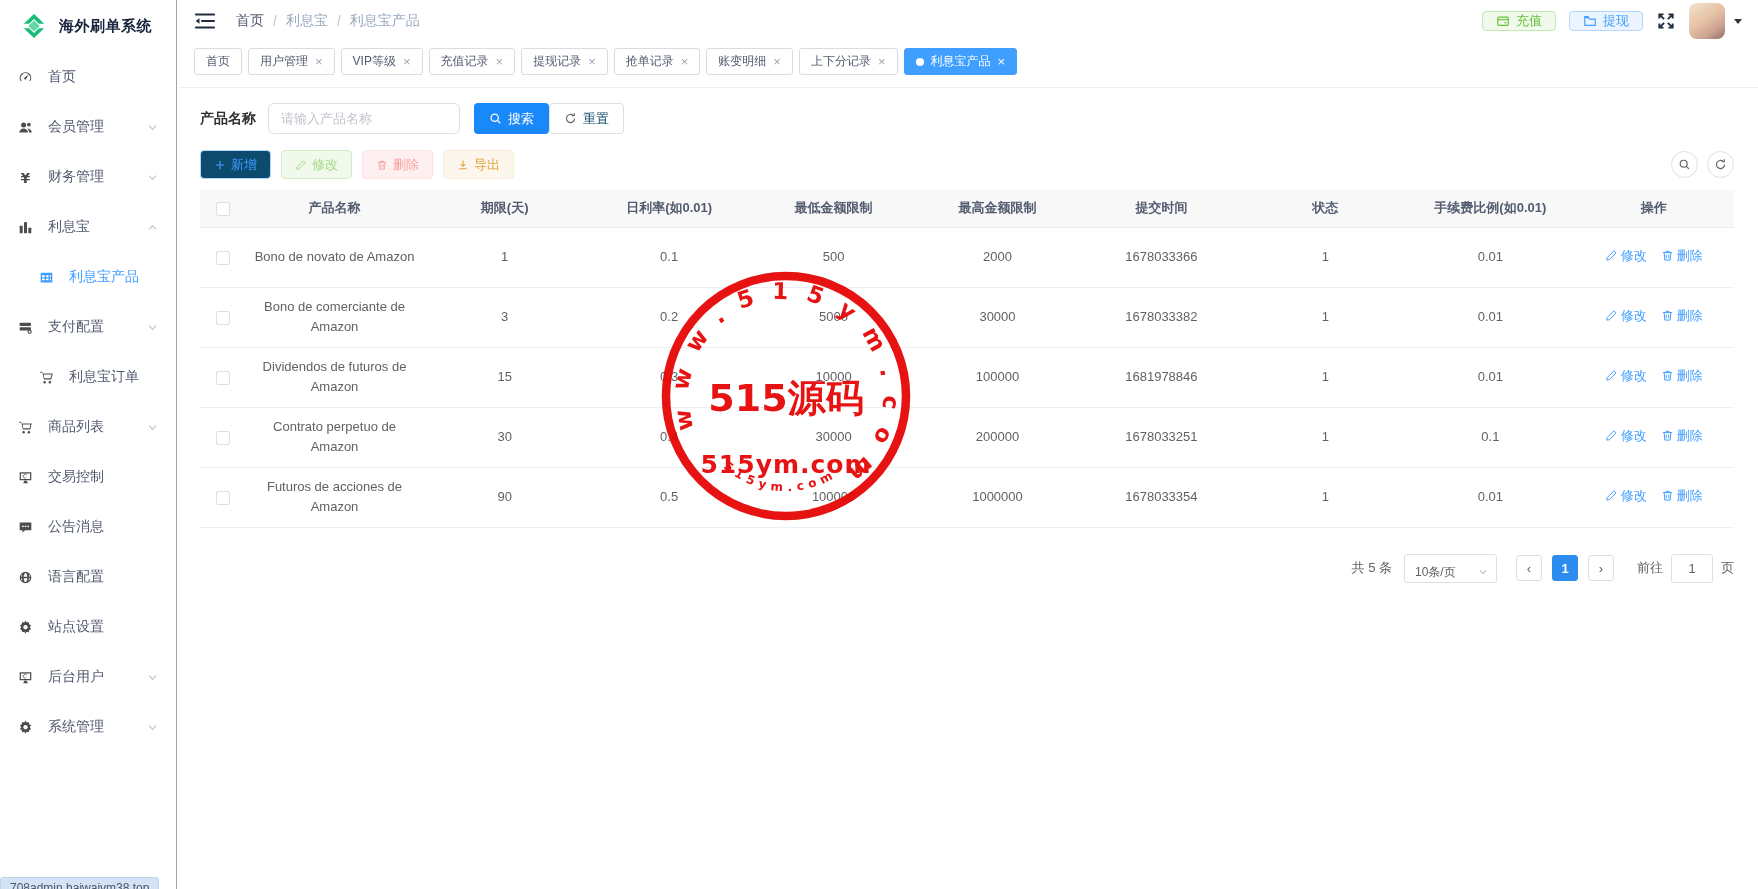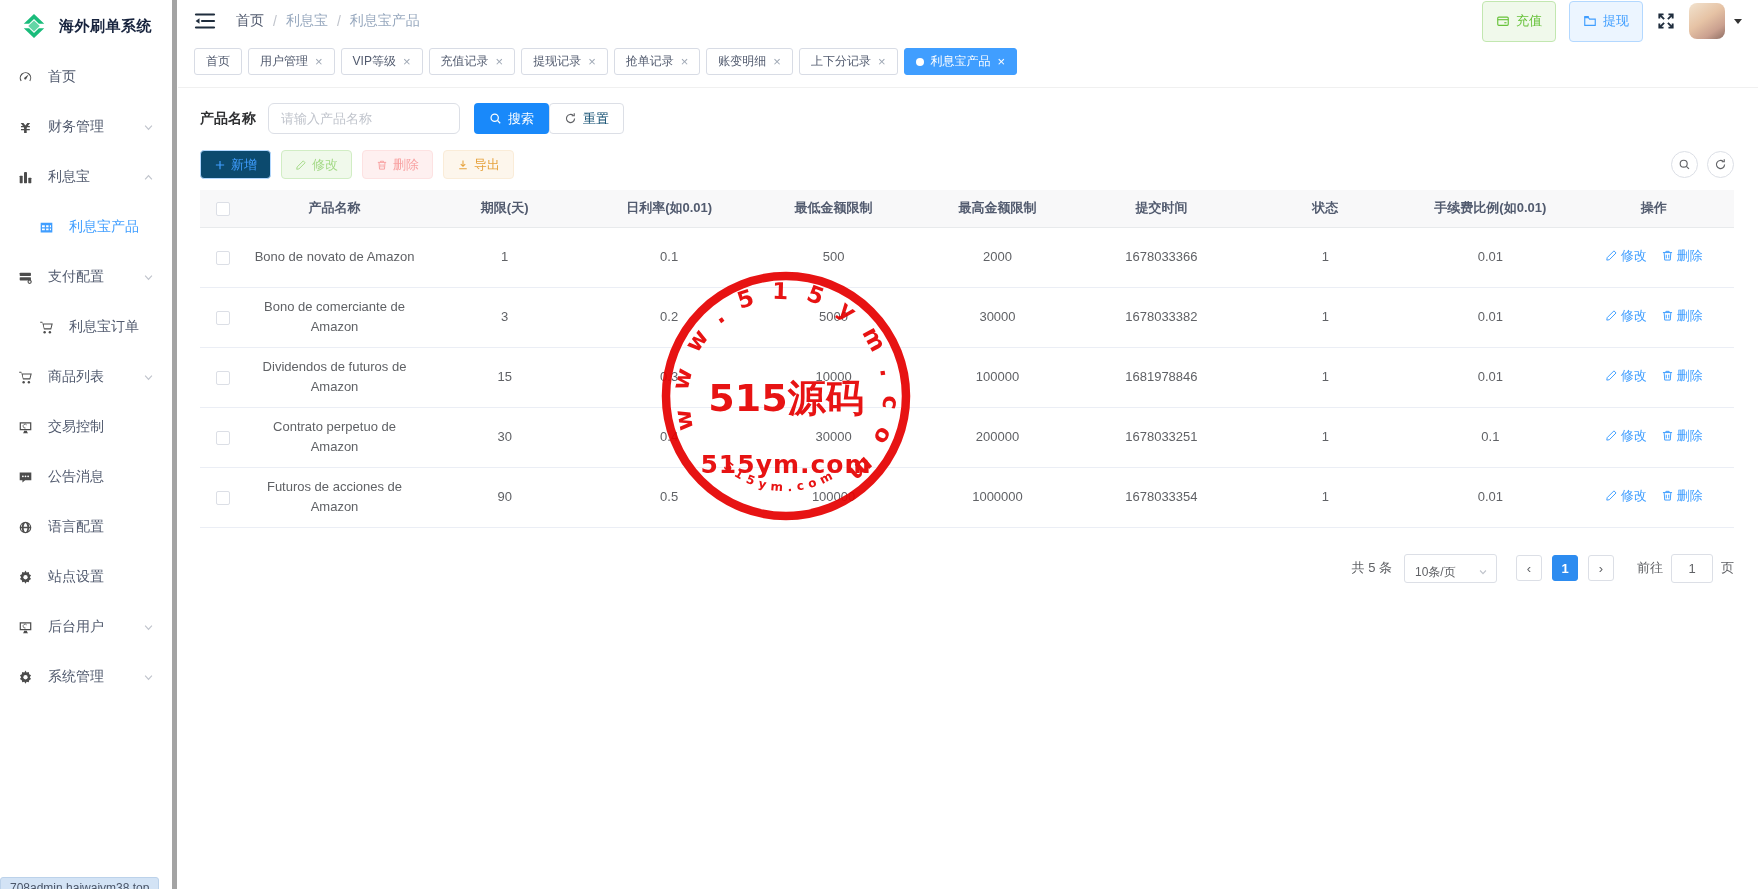--- a/index.html
+++ b/index.html
@@ -2,42 +2,42 @@
 <html><head>
 <meta charset="utf-8">
 <style>
   * { margin:0; padding:0; box-sizing:border-box; }
   html,body { background:#fff; }
   .app {
     position:relative; width:1758px; height:889px; overflow:hidden; background:#fff;
     font-family:"Liberation Sans","DejaVu Sans",sans-serif; color:#303133;
   }
   
-  .sidebar { position:absolute; left:0; top:0; bottom:0; width:177px; background:#fff; border-right:5px solid #a3a3a3; z-index:3; }
+  .sidebar { position:absolute; left:0; top:0; bottom:0; width:177px; background:#fff; border-right:1px solid #a3a3a3; z-index:3; }
   .logo-row { height:52px; display:flex; align-items:center; padding-left:18px; gap:9px; }
   .logo-title { font-size:15px; font-weight:bold; color:#17233d; letter-spacing:.5px; }
   .side-item { height:50px; display:flex; align-items:center; padding:0 18px 0 18px; font-size:14px; color:#515a6e; cursor:pointer; }
   .side-item .mi { width:16px; height:16px; margin-right:14px; color:#4c4c4c; flex:none; display:flex; align-items:center; }
   .side-item .mi svg { width:15px; height:15px; fill:currentColor; }
   .side-item.sub { padding-left:39px; }
   .side-item.active { color:#409eff; }
   .side-item.active .mi { color:#409eff; }
   .side-item .arr { margin-left:auto; color:#c0c4cc; display:flex; }
   .side-item .arr svg { width:11px; height:11px; }
   .side-item .arr.up svg { transform:rotate(180deg); }
   
   .main { margin-left:178px; width:1580px; }
   .topbar { height:42px; display:flex; align-items:center; padding:0 16px 0 16px; }
   .burger { width:22px; height:18px; display:flex; cursor:pointer; }
   .breadcrumb { margin-left:20px; font-size:14px; display:flex; align-items:center; gap:9px; }
   .bc-item { color:#97a8be; cursor:pointer; }
   .bc-item.first { color:#515a6e; }
   .bc-sep { color:#c0c4cc; }
   .topbar-right { margin-left:auto; display:flex; align-items:center; gap:13px; }
-  .btn-outline { height:41px; padding:0 13px; border-radius:4px; font-size:13px; display:inline-flex; align-items:center; gap:6px; cursor:pointer; }
+  .btn-outline { height:20px; padding:0 13px; border-radius:4px; font-size:13px; display:inline-flex; align-items:center; gap:6px; cursor:pointer; }
   .btn-outline svg { width:14px; height:14px; }
   .btn-green { background:#f0f9eb; border:1px solid #c2e7b0; color:#67c23a; }
   .btn-blue  { background:#ecf5ff; border:1px solid #b3d8ff; color:#409eff; }
   .fs-icon { width:20px; height:20px; cursor:pointer; display:flex; color:#1f2d3d; }
   .avatar { width:36px; height:36px; border-radius:8px; cursor:pointer;
     background:linear-gradient(145deg,#f2e3cf 0%,#e6c3a5 45%,#caa08f 75%,#8d6e63 100%); }
   .caret { width:0; height:0; border-left:4px solid transparent; border-right:4px solid transparent; border-top:5px solid #333; margin-left:-4px; cursor:pointer; }
   
   .tabstrip { display:flex; align-items:center; gap:6px; padding:6px 16px 12px 16px; border-bottom:1px solid #f0f0f0; }
   .tab { height:27px; padding:0 11px; display:inline-flex; align-items:center; gap:7px; background:#fff; border:1px solid #d8dce5; border-radius:3px; font-size:12px; color:#515a6e; cursor:pointer; white-space:nowrap; }
@@ -104,20 +104,36 @@
     </div>
     <nav id="side-nav">
         <div class="side-item">
           <span class="mi">
             <svg viewBox="0 0 16 16">
               <path d="M8 2.3A6.2 6.2 0 0 0 1.8 8.5c0 1.3.4 2.5 1.1 3.5l1-.7A5 5 0 1 1 12.1 11.3l1 .7a6.2 6.2 0 0 0-5.1-9.7z"></path>
               <path d="M8.7 9.5a1.15 1.15 0 1 1-1.7-1.5L11.3 4.7 8.7 9.5z"></path>
             </svg>
           </span>
           <span class="lbl">首页</span>
+        </div>
+        <div class="side-item">
+          <span class="mi">
+            <svg viewBox="0 0 16 16">
+              <circle cx="6" cy="5.3" r="2.7"></circle>
+              <path d="M1.3 13.2c.4-2.7 2.4-4.2 4.7-4.2s4.3 1.5 4.7 4.2z"></path>
+              <circle cx="11.6" cy="4.9" r="2"></circle>
+              <path d="M10.8 9.1c2 .3 3.5 1.6 3.9 4.1h-2.9c-.1-1.7-.7-3-1.7-3.9z"></path>
+            </svg>
+          </span>
+          <span class="lbl">会员管理</span>
+          <span class="arr ">
+            <svg viewBox="0 0 12 12" fill="none" stroke="currentColor" stroke-width="1.3">
+              <path d="M2.3 4 6 8l3.7-4"></path>
+            </svg>
+          </span>
         </div>
         <div class="side-item">
           <span class="mi">
             <svg viewBox="0 0 16 16">
               <text x="8" y="13.4" text-anchor="middle" font-size="15" font-weight="bold" fill="currentColor" font-family="DejaVu Sans,sans-serif">¥</text>
             </svg>
           </span>
           <span class="lbl">财务管理</span>
           <span class="arr ">
             <svg viewBox="0 0 12 12" fill="none" stroke="currentColor" stroke-width="1.3">

